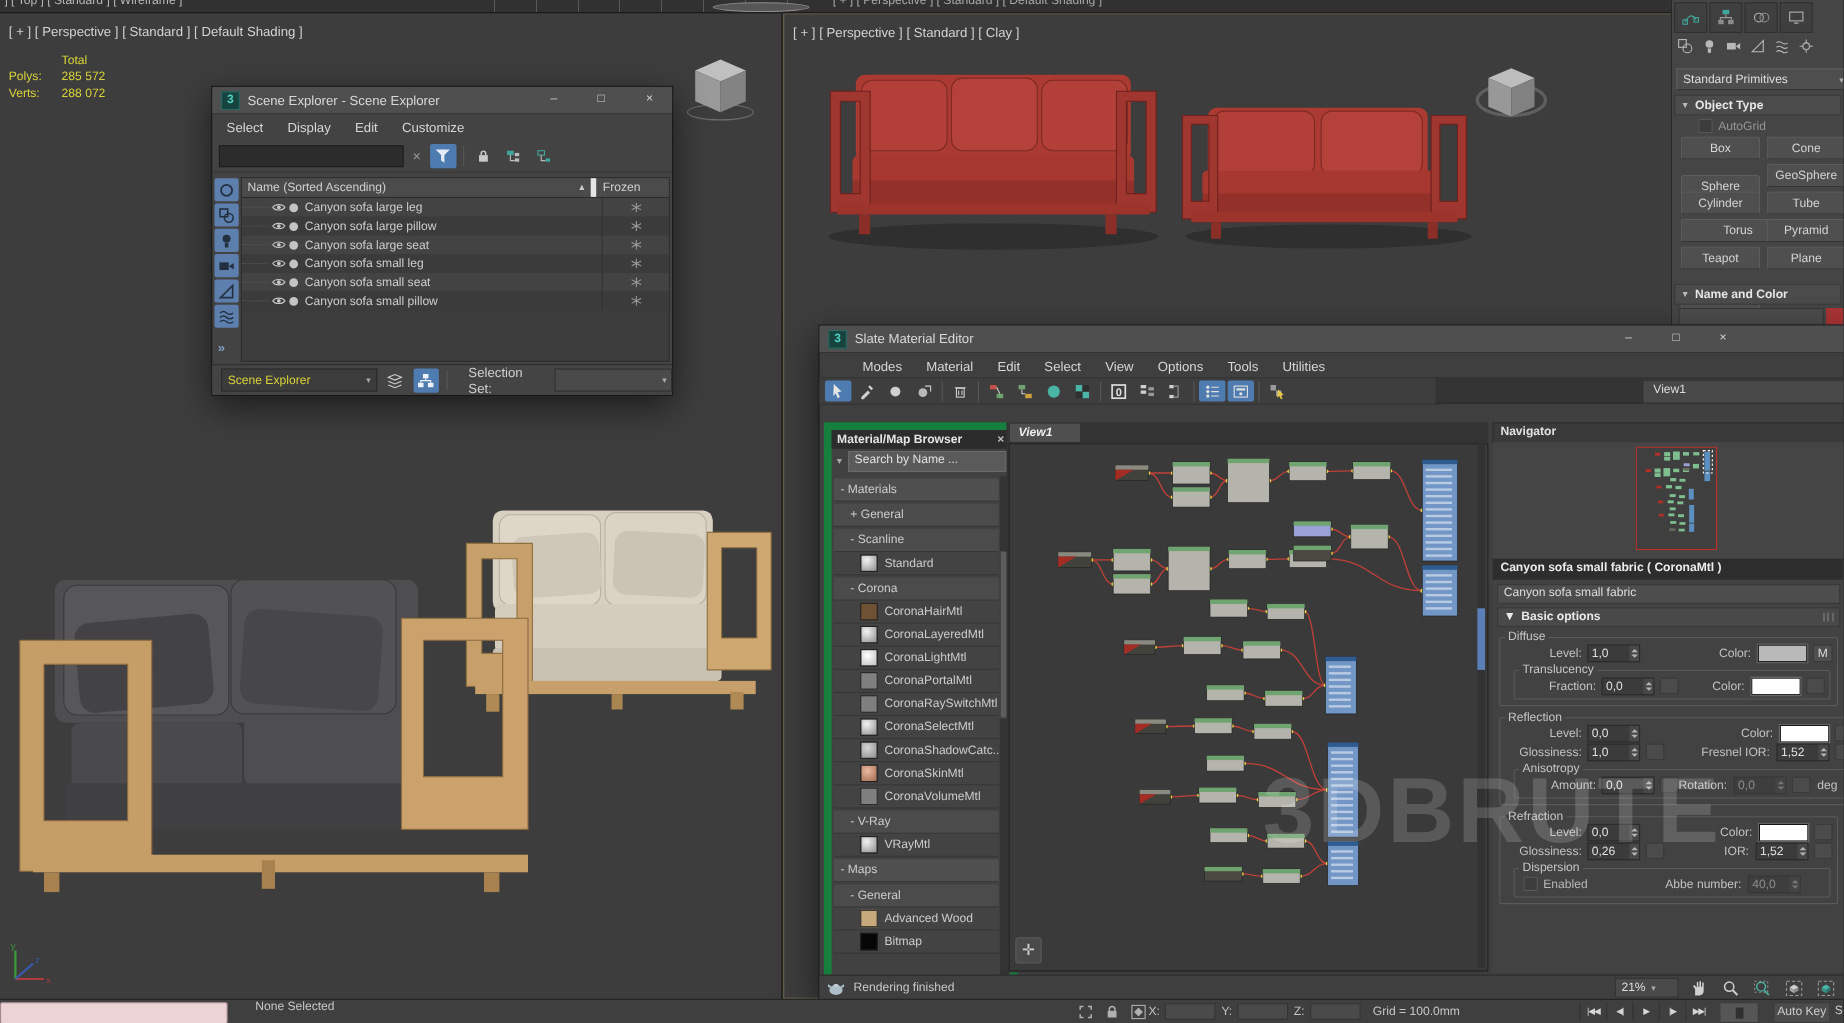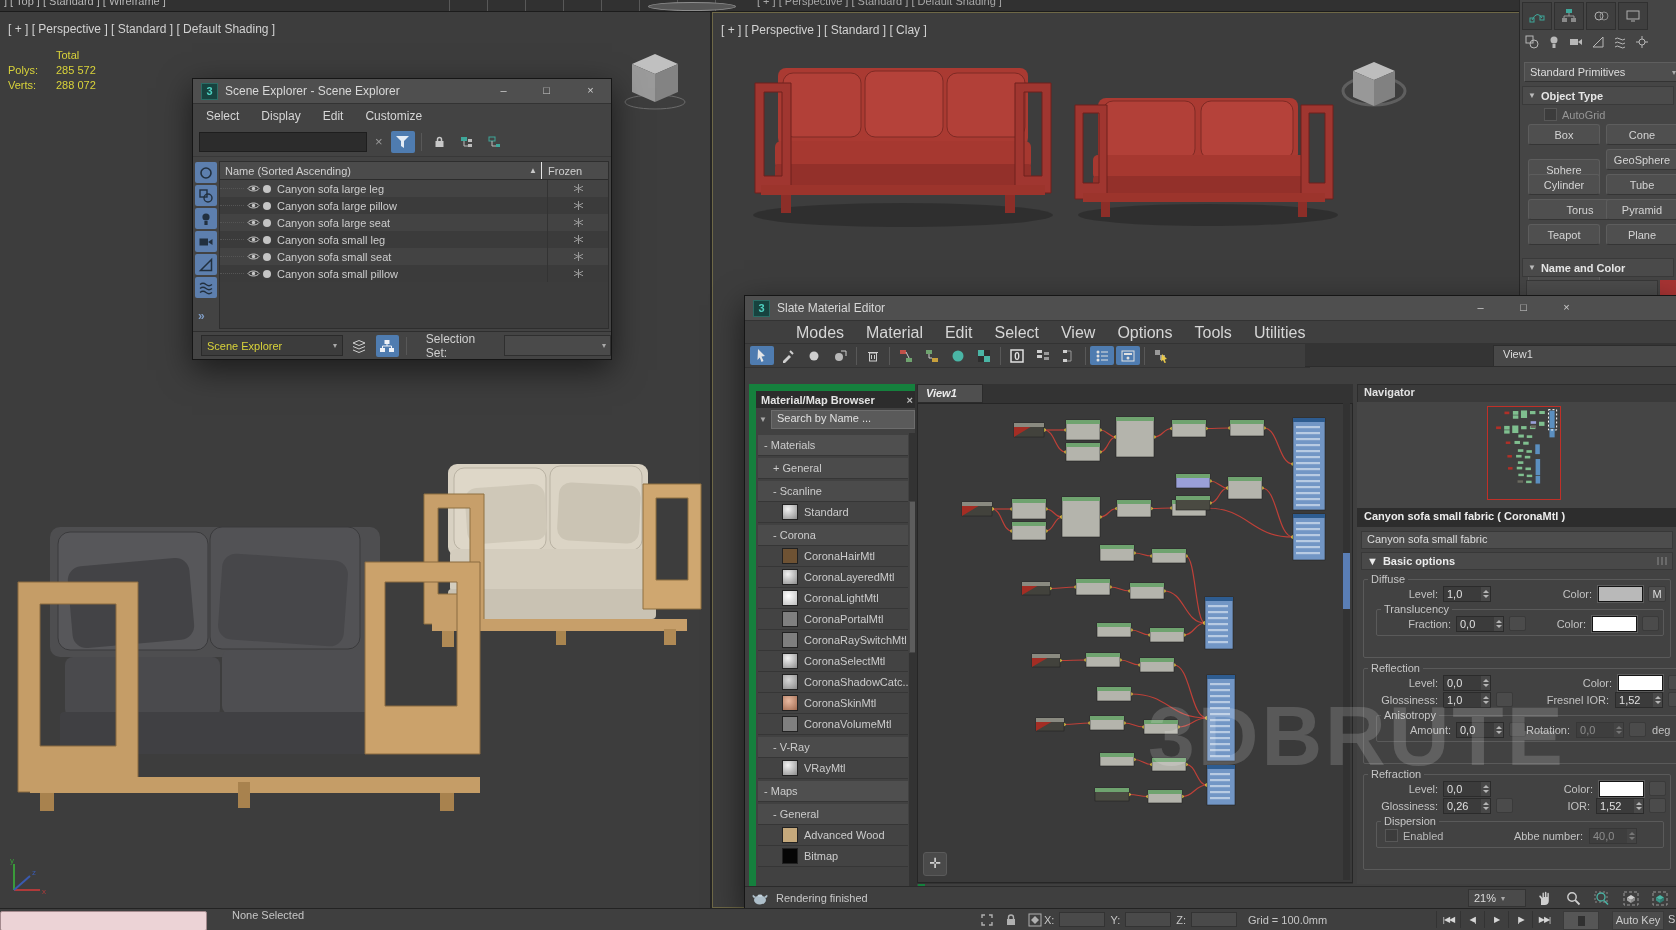--- a/index.html
+++ b/index.html
@@ -56,37 +56,37 @@
   .tbtn.active{background:#4f7cb0}
   .vsep{width:1px;height:18px;background:#585858;margin:0 2px}
   .sx-body{position:absolute;top:82px;left:0;right:0;bottom:28px}
   .sx-cats{position:absolute;left:2px;top:1px;width:22px}
   .sx-cat{width:22px;height:21px;margin-bottom:2px;background:#5d7fae;border-radius:2px;display:flex;align-items:center;justify-content:center}
   .more{position:absolute;left:5px;top:148px;color:#7f9cc4;font-weight:bold;font-size:12px}
   .sx-list{position:absolute;left:26px;top:0;right:2px;bottom:2px;background:#3c3c3c;border:1px solid #2e2e2e}
   .sx-head{height:17px;background:#4b4b4b;border-bottom:1px solid #2c2c2c;display:flex;align-items:center;padding-left:5px;color:#d0d0d0}
   .sx-head .nm{flex:1}
   .sortarrow{font-size:8px;color:#c8c8c8;margin-right:4px}
-  .frozen-h{width:60px;border-left:1px solid #e5e5e5;padding-left:6px;height:100%;display:flex;align-items:center}
+  .frozen-h{width:60px;border-left:5px solid #e5e5e5;padding-left:6px;height:100%;display:flex;align-items:center}
   .sx-row{height:17px;display:flex;align-items:center}
   .sx-row:nth-child(odd){background:#434343}
   .sx-row:nth-child(even){background:#3b3b3b}
   .sx-row .ind{width:24px;border-bottom:1px dotted #555;height:0;margin-right:3px}
   .sx-row .eye{margin-right:3px;display:flex}
   .sx-row .dot{width:8px;height:8px;border-radius:50%;background:#c4c4c4;margin-right:6px}
   .sx-row .nm{flex:1;color:#cdcdcd}
   .sx-row .snow{width:60px;border-left:1px solid #333;display:flex;justify-content:center;align-self:stretch;align-items:center}
   .sx-footer{position:absolute;bottom:0;left:0;right:0;height:27px;background:#444;border-top:1px solid #2e2e2e;display:flex;align-items:center;padding-left:8px;gap:5px}
   .sx-dd{width:136px;height:19px;background:#3c3c3c;border:1px solid #2a2a2a;display:flex;align-items:center;padding:0 5px}
   .yellow{color:#d9d33a;flex:1}
   .sx-dd2{width:102px;height:19px;background:#4a4a4a;border:1px solid #2f2f2f;display:flex;align-items:center;justify-content:flex-end;padding:0 4px;margin-left:2px}
   .ssl{margin-left:12px;color:#cfcfcf;font-size:12px}
   
   #slate{left:744px;top:295px;width:932px;height:613px;background:#3f3f3f;z-index:40}
-  #slate .menubar{padding-left:40px;font-size:16px}
+  #slate .menubar{padding-left:28px;font-size:12px}
   .toolbar{position:absolute;top:47px;left:0;width:560px;height:23px;display:flex;align-items:center;padding-left:5px;gap:2px;
      background:#3e3e3e;border-top:1px solid #333;border-bottom:1px solid #333}
   .tchip{width:24px;height:19px;display:flex;align-items:center;justify-content:center;border-radius:2px}
   .tchip.active{background:#4f7cb0}
   .tabstrip{position:absolute;top:47px;left:560px;right:0;height:23px;background:#343434;border-bottom:1px solid #2c2c2c}
   .view-chip{position:absolute;left:188px;top:2px;width:176px;height:18px;background:#484848;border:1px solid #2d2d2d;color:#dcdcdc;padding:2px 0 0 9px}
   
   #browser{position:absolute;left:4px;top:88px;width:162px;height:500px;background:#414141;border:7px solid #15803d}
   .b-head{height:17px;background:#2c2c2c;color:#e4e4e4;font-weight:bold;display:flex;align-items:center;padding:0 5px}
   .b-head .x{margin-left:auto;color:#bbb}
@@ -124,21 +124,21 @@
   .n-body{position:absolute;top:18px;left:0;right:0;bottom:0;background:#454545}
   #minimap{position:absolute;left:130px;top:4px}
   
   #params{position:absolute;left:612px;top:212px;width:320px;height:376px;background:#424242}
   .p-title{height:15px;background:#2d2d2d;color:#ececec;font-weight:bold;padding:2px 7px;white-space:nowrap;overflow:hidden}
   .p-name{margin:4px 4px 2px;height:14px;background:#4d4d4d;border:1px solid #383838;padding:1px 5px;color:#ddd}
   .p-rollout{height:16px;background:#494949;border:1px solid #383838;margin:3px 4px;display:flex;align-items:center;gap:5px;padding:0 5px;color:#eaeaea;font-weight:bold}
   .p-rollout .grip{margin-left:auto;width:10px;height:8px;background:repeating-linear-gradient(90deg,#6a6a6a 0 2px,transparent 2px 4px)}
   fieldset.grp{margin:2px 6px 4px;border:1px solid #5a5a5a;border-radius:2px;padding:0 4px 3px}
   fieldset.grp legend{color:#c6c6c6;padding:0 3px;font-size:11px}
-  fieldset.sub{margin:1px 2px 18px 8px}
+  fieldset.sub{margin:1px 2px 2px 8px}
   .prow{display:flex;align-items:center;height:17px}
   .pl1{width:70px;text-align:right;padding-right:5px;color:#c2c2c2}
   .pl2{flex:1;text-align:right;padding-right:6px;color:#c2c2c2}
   .spin{display:flex;width:46px;height:14px;background:#3b3b3b;border:1px solid #2b2b2b}
   .spin .val{flex:1;padding:0 3px;color:#e0e0e0;line-height:14px}
   .spin .arrs{width:9px;background:#484848;display:flex;flex-direction:column;align-items:center;justify-content:center;gap:2px}
   .spin .up{width:0;height:0;border-left:3px solid transparent;border-right:3px solid transparent;border-bottom:3px solid #b5b5b5}
   .spin .dn{width:0;height:0;border-left:3px solid transparent;border-right:3px solid transparent;border-top:3px solid #b5b5b5}
   .disabled{opacity:.45}
   .slot{width:15px;height:13px;background:#4b4b4b;border:1px solid #3a3a3a;border-radius:2px;margin-left:5px;flex:none}

